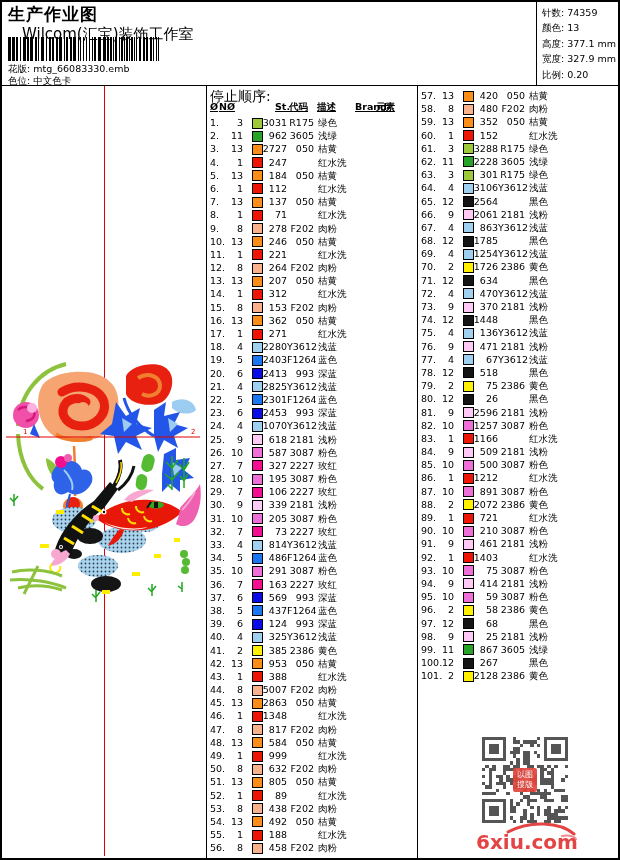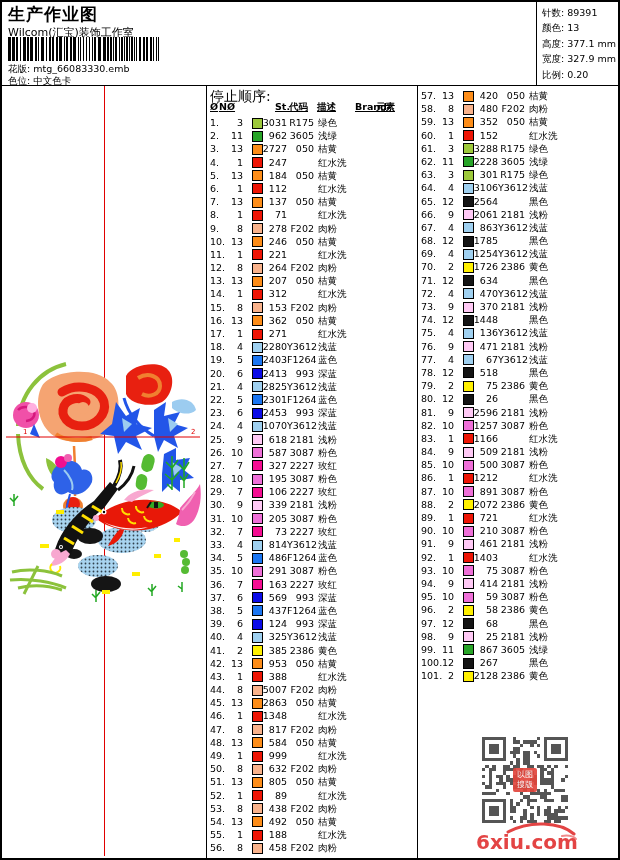--- a/index.html
+++ b/index.html
@@ -3,21 +3,21 @@
 <meta charset="utf-8">
 <style>
   html,body{margin:0;padding:0;background:#fff;}
   .page{
     position:relative;width:620px;height:860px;background:#fff;
     font-family:"DejaVu Sans",sans-serif;color:#000;
     border:2px solid #000;box-sizing:border-box;overflow:hidden;
   }
   
   .title{position:absolute;left:6px;top:1px;font-size:17px;font-weight:bold;letter-spacing:1px;}
-  .company{position:absolute;left:6px;top:23px;font-size:11px;}
+  .company{position:absolute;left:20px;top:23px;font-size:15px;}
   .barcode{position:absolute;left:6px;top:35px;width:153px;height:24px;}
   .meta-pattern{position:absolute;left:6px;top:61px;font-size:9.5px;}
   .meta-colorway{position:absolute;left:6px;top:73px;font-size:9.5px;}
   .info-box{position:absolute;left:534px;top:0;width:82px;height:83px;border-left:1px solid #000;padding:3px 0 0 5px;box-sizing:border-box;}
   .info-line{font-size:9.5px;line-height:15.4px;white-space:nowrap;}
   .header-rule{position:absolute;left:0;top:83px;width:616px;height:1px;background:#000;}
   
   .design-panel{position:absolute;left:0;top:84px;width:204px;height:772px;border-right:1px solid #000;box-sizing:content-box;}
   .red-vline{position:absolute;left:102px;top:0;width:1px;height:770px;background:#e00000;}
   .design-svg{position:absolute;left:2px;top:272px;width:198px;height:254px;}
@@ -104,21 +104,21 @@
       <rect x="138" y="0" width="2" height="24" fill="#000"></rect>
       <rect x="142" y="0" width="2" height="24" fill="#000"></rect>
       <rect x="145" y="0" width="1" height="24" fill="#000"></rect>
       <rect x="148" y="0" width="1" height="24" fill="#000"></rect>
       <rect x="150" y="0" width="1" height="24" fill="#000"></rect>
     </svg>
   <div class="meta-pattern"><span>花版:</span> <span>mtg_66083330.emb</span></div>
   <div class="meta-colorway"><span>色位:</span> <span>中文色卡</span></div>
 
   <div class="info-box">
-    <div class="info-line"><span>针数:</span> <span>89391</span></div>
+    <div class="info-line"><span>针数:</span> <span>74359</span></div>
     <div class="info-line"><span>颜色:</span> <span>13</span></div>
     <div class="info-line"><span>高度:</span> <span>377.1 mm</span></div>
     <div class="info-line"><span>宽度:</span> <span>327.9 mm</span></div>
     <div class="info-line"><span>比例:</span> <span>0.20</span></div>
   </div>
   <div class="header-rule"></div>
 
   <div class="design-panel">
     <div class="red-vline"></div>
     <svg class="design-svg" viewBox="0 0 198 254">

